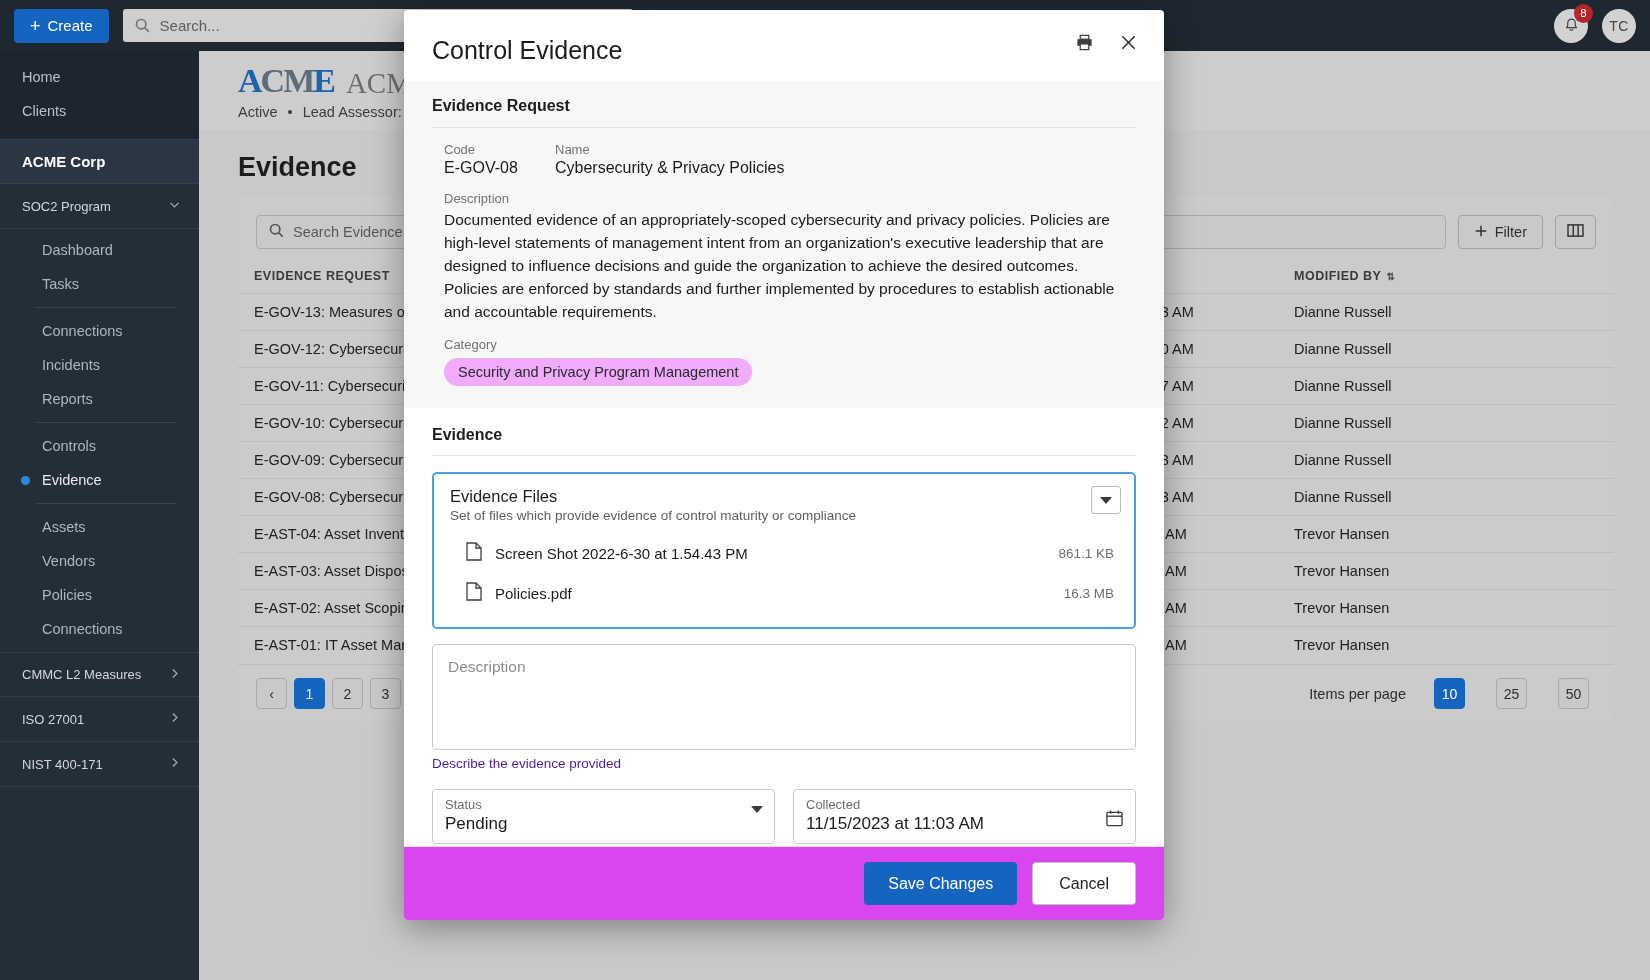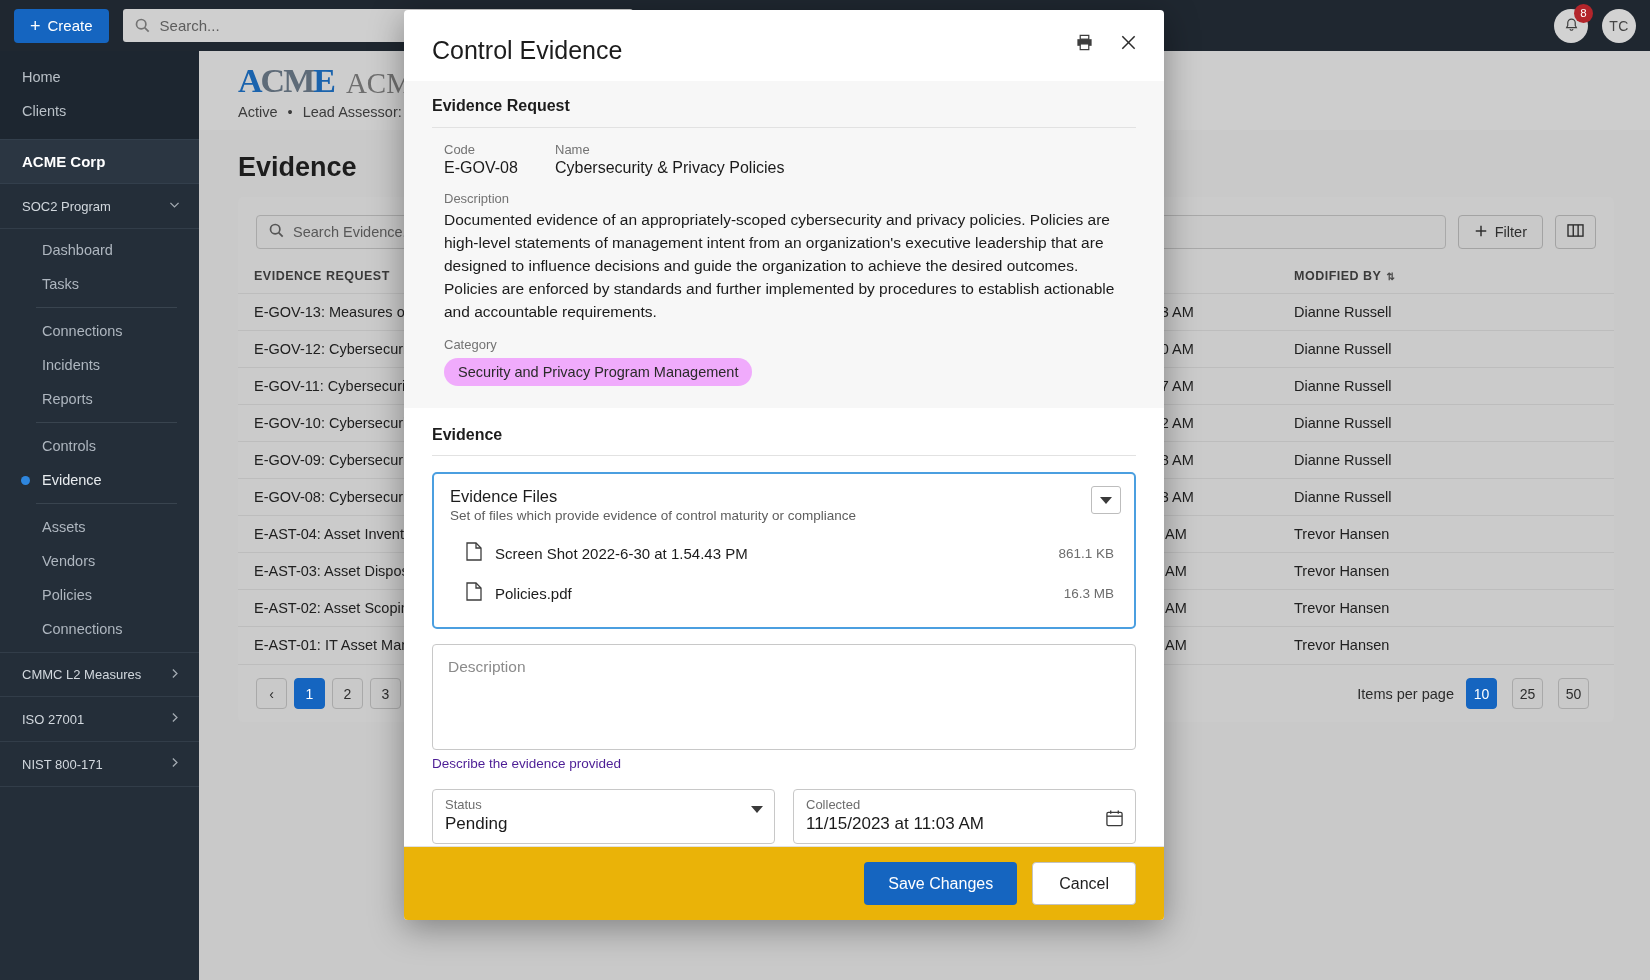--- a/index.html
+++ b/index.html
@@ -127,21 +127,21 @@
     display: flex; align-items: center; padding: 0 18px;
     border-top: 1px solid #bdbdbd;
   }
   .pg {
     width: 31px; height: 31px; border: 1px solid #a9a9a9; border-radius: 4px;
     background: #c9c9c9; color: #2d2d2d; font-size: 14px;
     display: flex; align-items: center; justify-content: center;
     margin-right: 7px; cursor: pointer;
   }
   .pg.on { background: #1565c0; border-color: #1565c0; color: #fff; }
-  .ipp { margin-left: auto; display: flex; align-items: center; gap: 8px; }
+  .ipp { margin-left: auto; display: flex; align-items: center; gap: 24px; }
   .ipp-label { font-size: 14.5px; color: #2b2b2b; margin-right: 4px; }
 
   
   .modal {
     position: absolute; left: 404px; top: 10px; width: 760px; height: 910px;
     background: #fff; border-radius: 4px;
     box-shadow: 0 8px 34px rgba(0,0,0,.36);
     display: flex; flex-direction: column; overflow: hidden;
   }
   .m-head { position: relative; padding: 26px 28px 16px 28px; flex: 0 0 auto; }
@@ -198,21 +198,21 @@
     padding: 7px 12px 9px 12px; position: relative; background: #fff;
   }
   .fc-label { font-size: 13px; color: #6d6d6d; }
   .fc-value { font-size: 17px; color: #1b1b1b; margin-top: 2px; }
   .fc-icon { position: absolute; right: 11px; bottom: 12px; color: #444; }
   .caret { width: 0; height: 0; border-left: 6px solid transparent;
            border-right: 6px solid transparent; border-top: 7px solid #3a3a3a; }
 
   .m-foot {
     flex: 0 0 auto; border-top: 1px solid #e1e1e1; padding: 15px 28px;
-    display: flex; justify-content: flex-end; gap: 15px; background: #eab308;
+    display: flex; justify-content: flex-end; gap: 15px; background: #d946ef;
   }
   .btn-primary {
     background: #1565c0; color: #fff; border: none; border-radius: 4px;
     height: 43px; padding: 0 24px; font-size: 16px; cursor: pointer;
   }
   .btn-ghost {
     background: #fff; color: #1e1e1e; border: 1px solid #c2c2c2; border-radius: 4px;
     height: 43px; padding: 0 26px; font-size: 16px; cursor: pointer;
   }
 </style>
@@ -319,21 +319,21 @@
     </div>
     <div class="sb-group">
       <span>ISO 27001</span>
       <span class="chev">
         <svg width="13" height="13" viewBox="0 0 16 16">
             <path d="M6 3l5 5-5 5" fill="none" stroke="#c3c9cf" stroke-width="1.6"></path>
           </svg>
       </span>
     </div>
     <div class="sb-group">
-      <span>NIST 800-171</span>
+      <span>NIST 400-171</span>
       <span class="chev">
         <svg width="13" height="13" viewBox="0 0 16 16">
             <path d="M6 3l5 5-5 5" fill="none" stroke="#c3c9cf" stroke-width="1.6"></path>
           </svg>
       </span>
     </div>
   </div>
 
   <div class="main">
     <div class="org-header">

